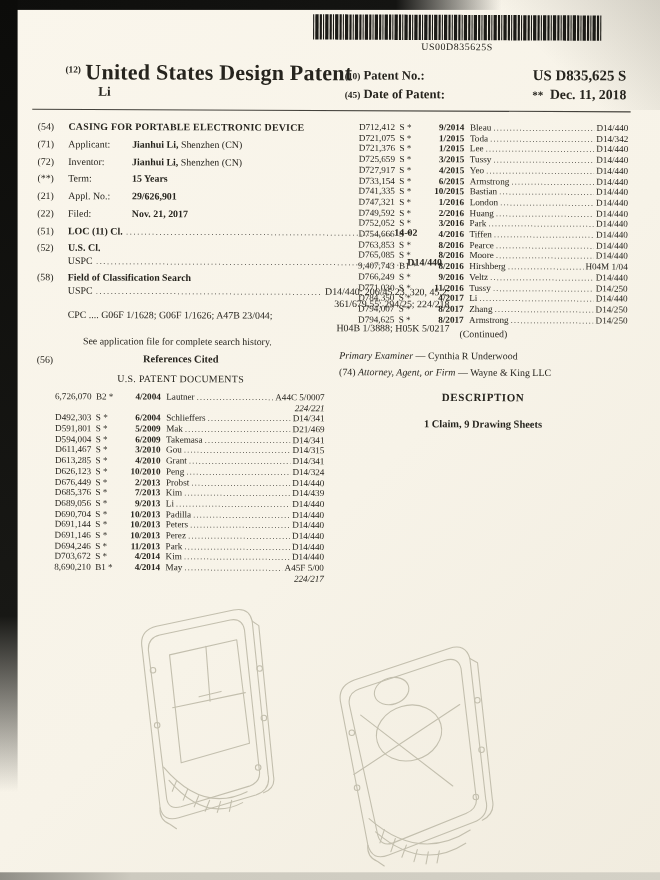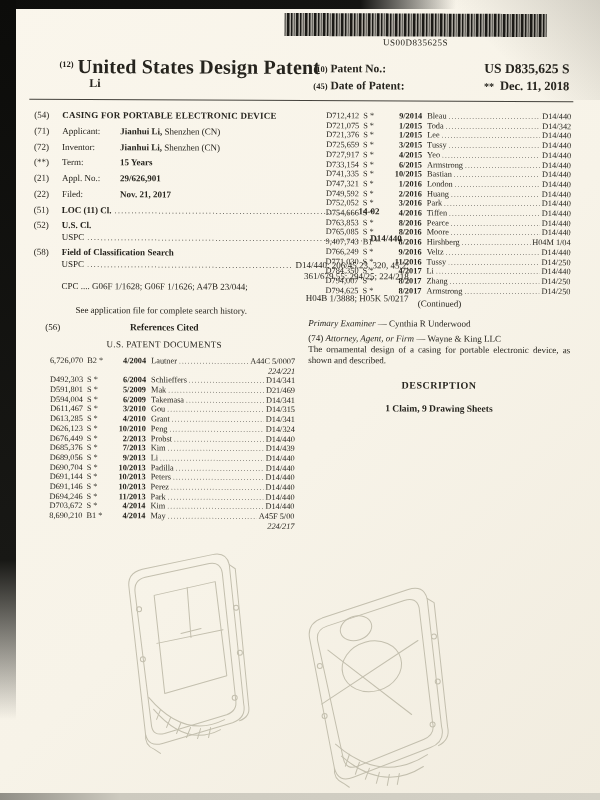--- a/index.html
+++ b/index.html
@@ -63,21 +63,21 @@
   .bold { font-weight:bold; }
   .title54 { font-weight:bold; letter-spacing:0.2px; }
   .leader { flex:1; overflow:hidden; white-space:nowrap; margin:0 3px; min-width:8px; }
   .leader::after { content:"..................................................................................."; letter-spacing:1.5px; font-size:7.5px; }
   .flexline { display:flex; align-items:baseline; }
   .rightline { text-align:right; }
   .note { margin:1px 0 0 14px; }
 
   
   .refs-head { text-align:center; font-weight:bold; position:relative; margin:6px 0 5px; font-size:9.5px; }
-  .refs-code { position:absolute; left:12px; font-weight:normal; font-size:9px; }
+  .refs-code { position:absolute; left:0; font-weight:normal; font-size:9px; }
   .refs-sub { text-align:center; margin-bottom:6px; font-size:9px; letter-spacing:0.3px; }
   .ref-table { font-size:8.3px; line-height:1.17; }
   .ref-line { display:flex; align-items:flex-start; white-space:nowrap; }
   .r-num { width:50px; text-align:right; flex:none; }
   .r-kind { width:22px; margin-left:4px; flex:none; }
   .r-date { width:37px; text-align:right; margin-right:5px; flex:none;font-weight:bold; }
   .r-leader { flex:1; overflow:hidden; white-space:nowrap; margin:0 2px; min-width:6px; }
   .r-leader::after { content:"........................................................"; letter-spacing:1.2px; font-size:7px; }
   .r-code { flex:none; }
   .ref-cont { text-align:right;font-style:italic; }
@@ -700,21 +700,20 @@
           <span>—</span>
           <span>Cynthia R Underwood</span>
         </div>
         <div class="staff">
           <span>(74)</span>
           <span class="ital">Attorney, Agent, or Firm</span>
           <span>—</span>
           <span>Wayne &amp; King LLC</span>
         </div>
 
-        <div class="claim-text">The ornamental design of a casing for portable electronic device, as shown and described.</div>
 
         <div class="desc-head">DESCRIPTION</div>
 
         <div>
             <div class="fig-line"></div>
             <div class="fig-line"></div>
             <div class="fig-line"></div>
             <div class="fig-line"></div>
             <div class="fig-line"></div>
             <div class="fig-line"></div>

